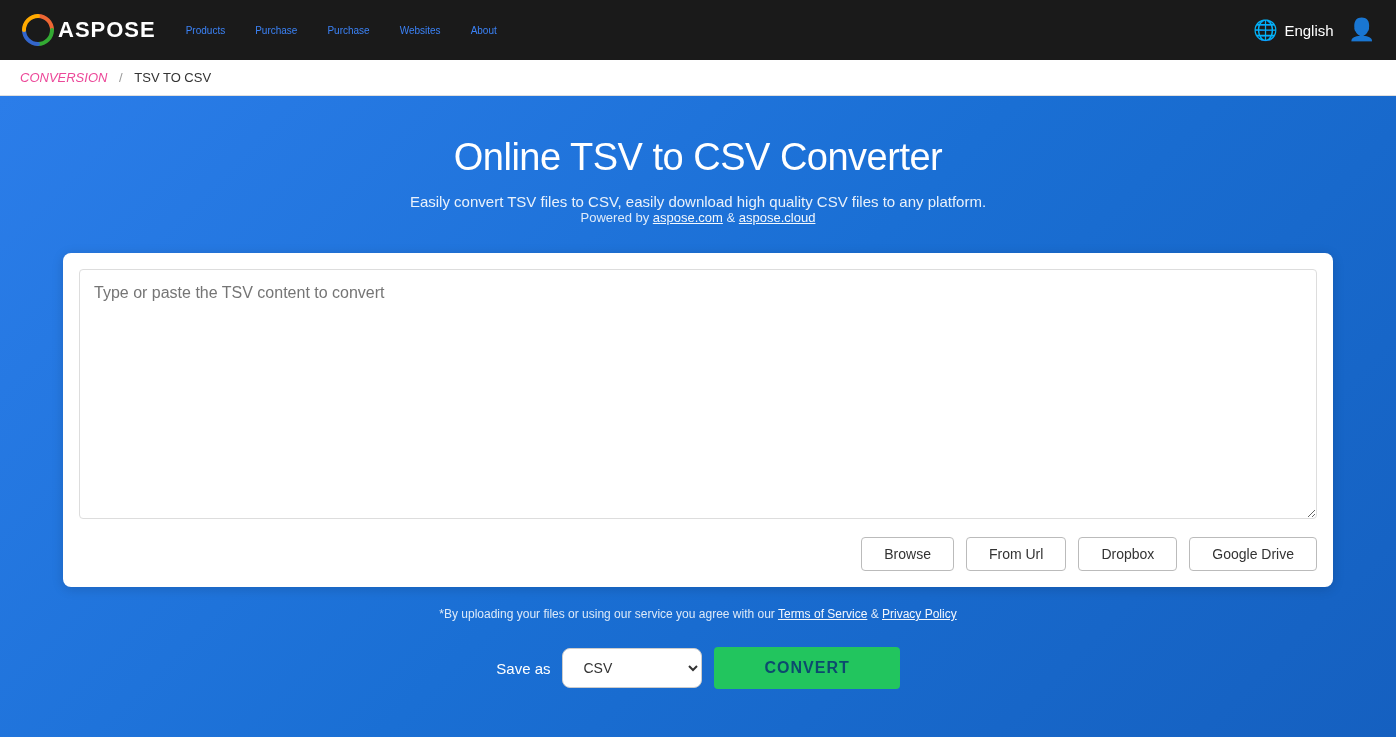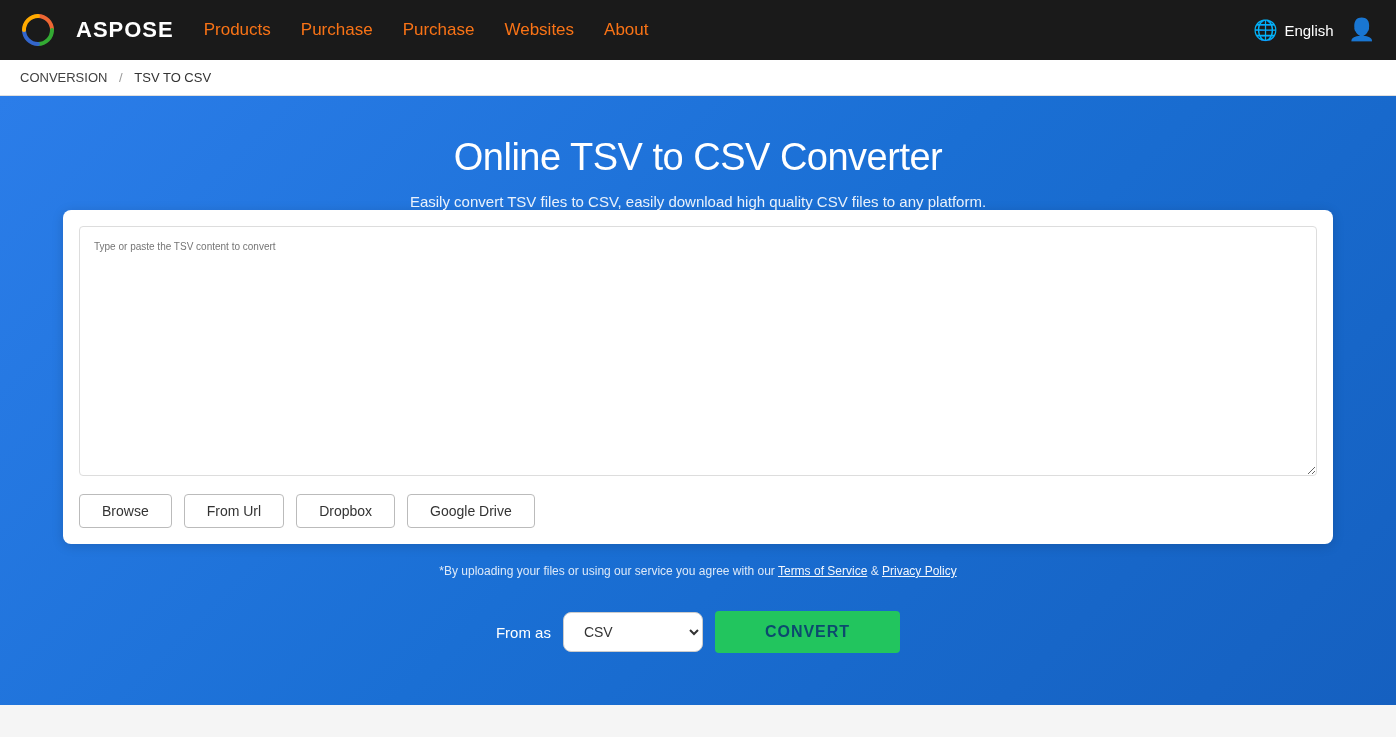--- a/index.html
+++ b/index.html
@@ -15,40 +15,40 @@
       justify-content: space-between;
     }
     .navbar-left {
       display: flex;
       align-items: center;
       gap: 30px;
     }
     .logo-area {
       display: flex;
       align-items: center;
-      gap: 20px;
+      gap: 2px;
     }
     .logo-icon {
       width: 36px;
       height: 36px;
     }
     .logo-text {
       color: white;
       font-size: 22px;
       font-weight: 700;
       letter-spacing: 1px;
     }
     .nav-links {
       display: flex;
       gap: 30px;
     }
     .nav-link {
-      color: #f97316;
+      color: #3b82f6;
       text-decoration: none;
-      font-size: 17px;
+      font-size: 10px;
       cursor: pointer;
     }
     .navbar-right {
       display: flex;
       align-items: center;
       gap: 15px;
     }
     .lang-selector {
       display: flex;
       align-items: center;
@@ -68,22 +68,23 @@
 
     
     .breadcrumb {
       background: #fff;
       padding: 10px 20px;
       font-size: 13px;
       color: #555;
       border-bottom: 1px solid #e0e0e0;
     }
     .breadcrumb a {
-      color: #404040;
+      color: #ec4899;
       text-decoration: none;
+      font-style: italic;
     }
     .breadcrumb-sep { margin: 0 8px; color: #999; }
     .breadcrumb-current { color: #333; font-weight: 500; }
 
     
     .hero-section {
       background: linear-gradient(135deg, #2b7de9 0%, #1a6fd4 50%, #1560c0 100%);
       padding: 40px 20px 50px;
       text-align: center;
       min-height: calc(737px - 60px - 38px - 30px);
@@ -118,49 +119,49 @@
       margin: 0 auto 20px;
       padding: 16px;
       box-shadow: 0 2px 12px rgba(0,0,0,0.15);
     }
     .tsv-textarea {
       width: 100%;
       height: 250px;
       border: 1px solid #ddd;
       border-radius: 4px;
       padding: 14px;
-      font-size: 10px;
+      font-size: 16px;
       color: #999;
       resize: vertical;
       outline: none;
       font-family: inherit;
     }
 
     .button-row {
       display: flex;
-      justify-content: flex-start;
+      justify-content: flex-end;
       gap: 12px;
       margin-top: 14px;
     }
     .file-btn {
       border: 1px solid #bbb;
       background: white;
       color: #333;
       padding: 8px 22px;
       border-radius: 4px;
       font-size: 14px;
       cursor: pointer;
       font-weight: 500;
     }
 
     
     .terms-text {
       color: rgba(255,255,255,0.85);
       font-size: 12px;
-      margin-bottom: 33px;
+      margin-bottom: 26px;
     }
     .terms-text a { color: rgba(255,255,255,0.95); }
 
     
     .save-as-row {
       display: flex;
       align-items: center;
       justify-content: center;
       gap: 12px;
     }
@@ -227,38 +228,41 @@
 
 <div class="breadcrumb">
   <a href="#">CONVERSION</a>
   <span class="breadcrumb-sep">/</span>
   <span class="breadcrumb-current">TSV TO CSV</span>
 </div>
 
 <div class="hero-section">
   <h1 class="hero-title">Online TSV to CSV Converter</h1>
   <p class="hero-subtitle">Easily convert TSV files to CSV, easily download high quality CSV files to any platform.</p>
+  <p class="powered-by">
+    <span>Powered by </span><a href="#">aspose.com</a><span> &amp; </span><a href="#">aspose.cloud</a>
+  </p>
 
   <div class="conversion-card">
     <textarea class="tsv-textarea" placeholder="Type or paste the TSV content to convert" style=""></textarea>
 
     <div class="button-row">
       <button class="file-btn">Browse</button>
       <button class="file-btn">From Url</button>
       <button class="file-btn">Dropbox</button>
       <button class="file-btn">Google Drive</button>
     </div>
   </div>
 
   <p class="terms-text">
     <span>*By uploading your files or using our service you agree with our </span><a href="#">Terms of Service</a><span> &amp; </span><a href="#">Privacy Policy</a>
   </p>
 
   <div class="save-as-row">
-    <label class="save-as-label">From as</label>
+    <label class="save-as-label">Save as</label>
     <select class="format-select">
       <option>CSV</option>
       <option>TSV</option>
       <option>XLSX</option>
       <option>ODS</option>
       <option>XLS</option>
       <option>TXT</option>
     </select>
     <button class="convert-btn">CONVERT</button>
   </div>

